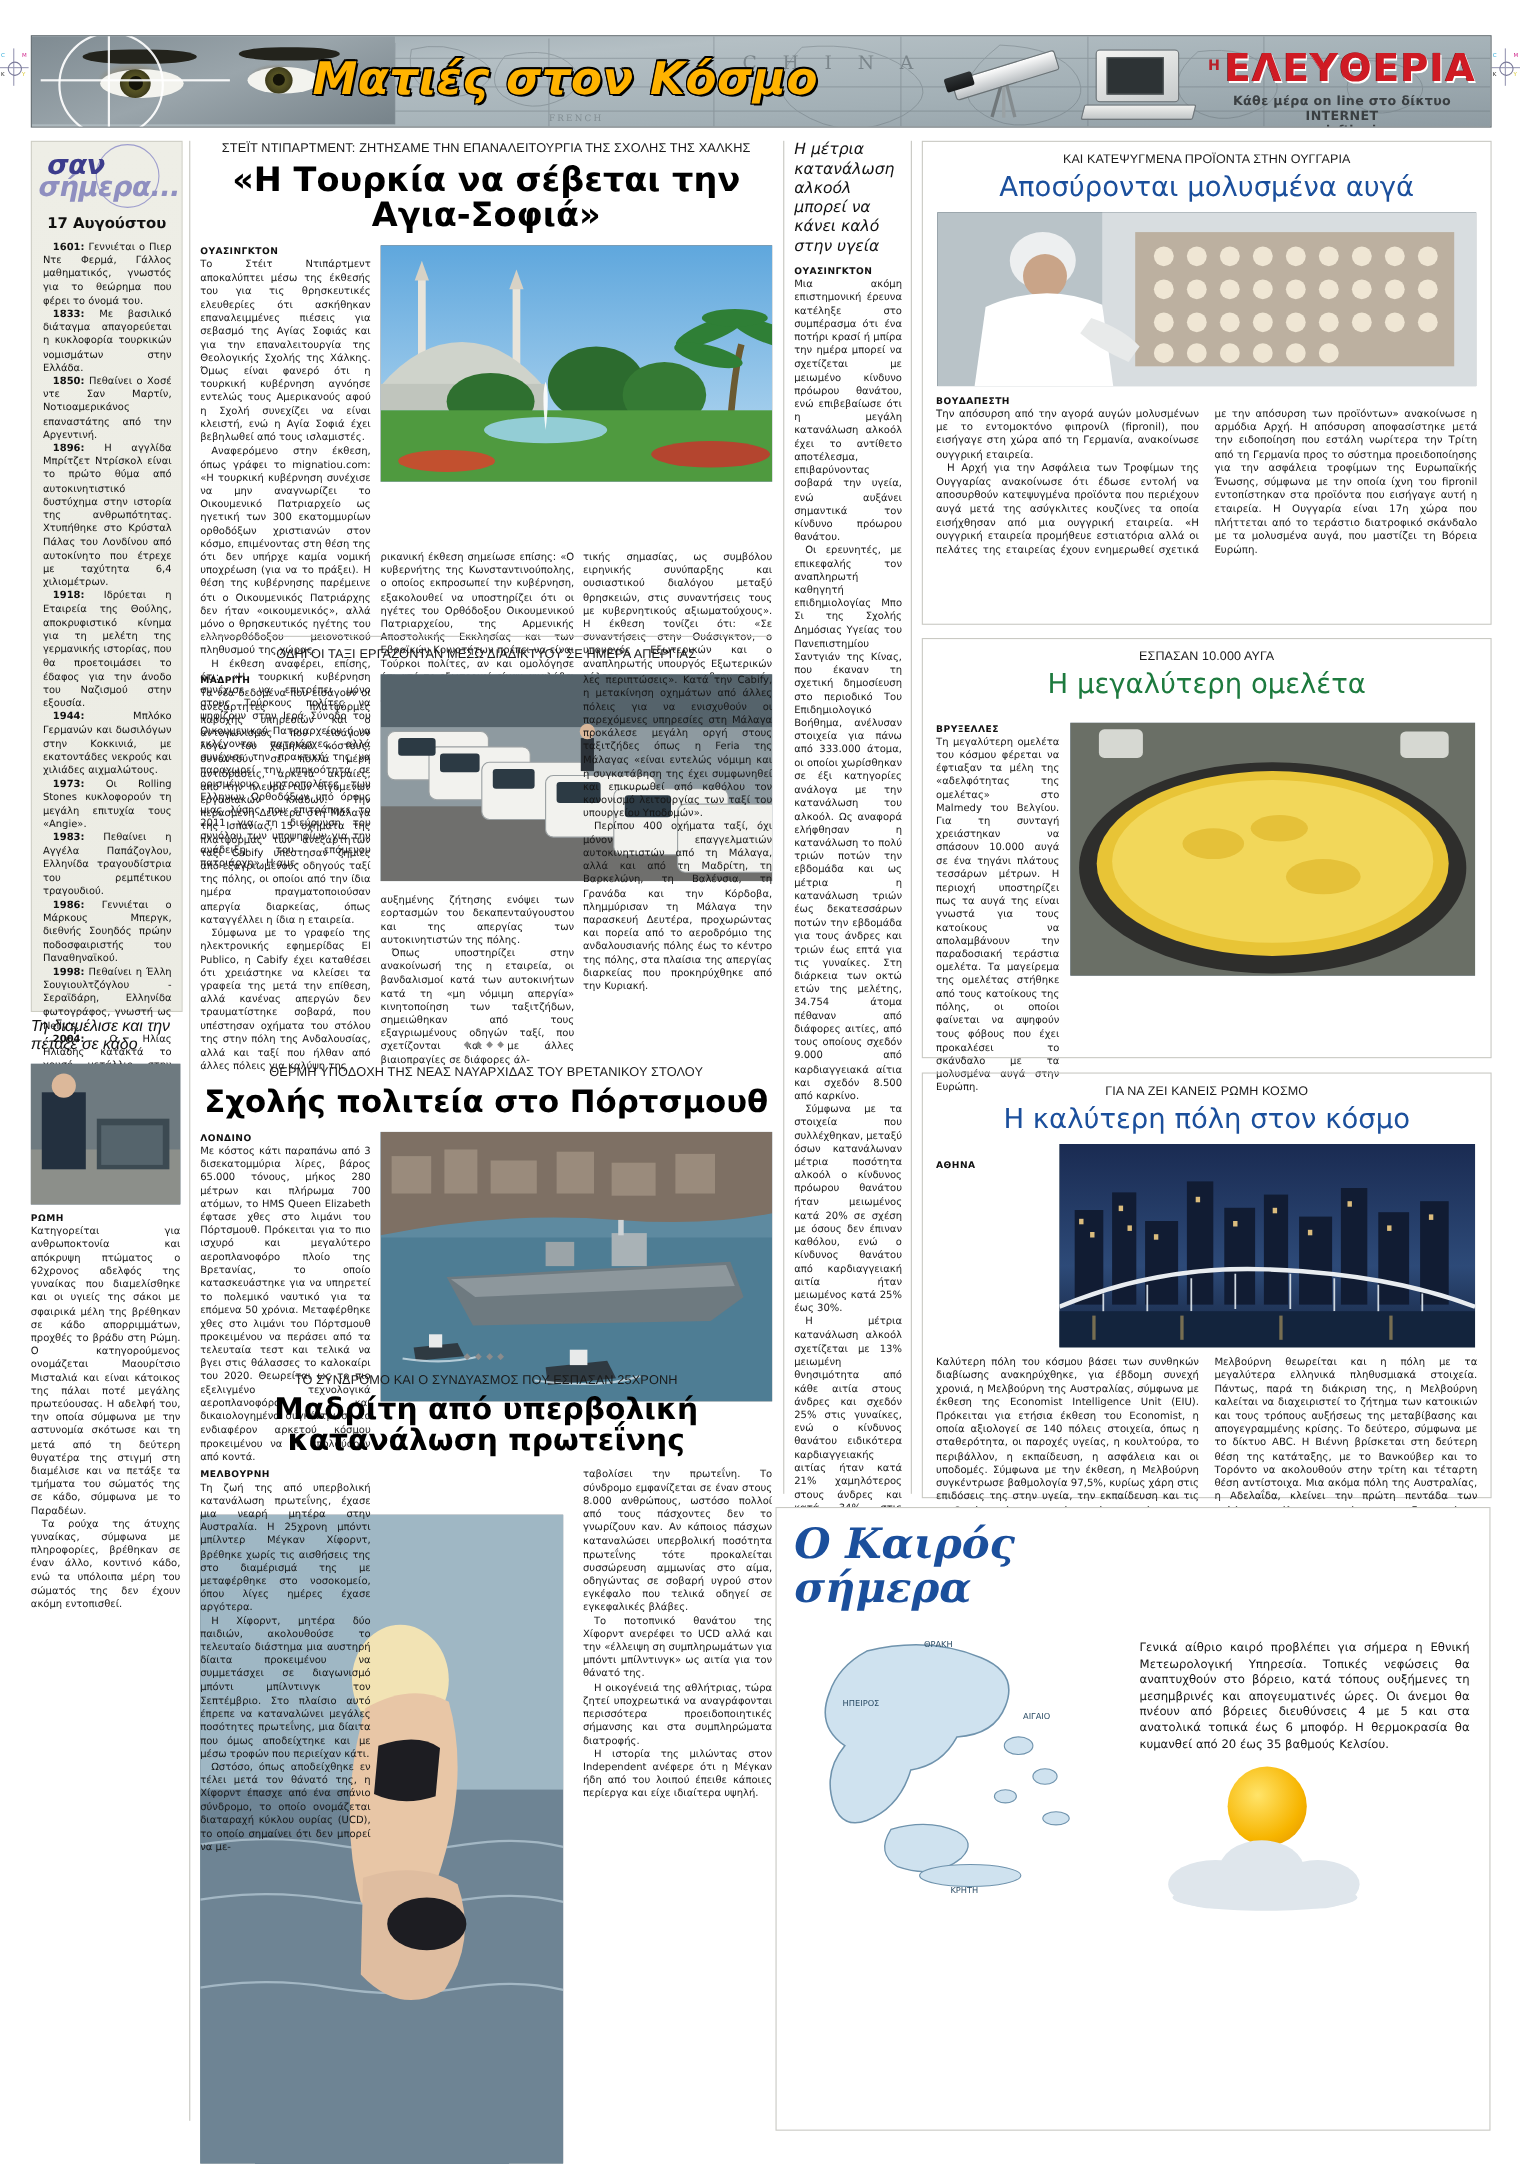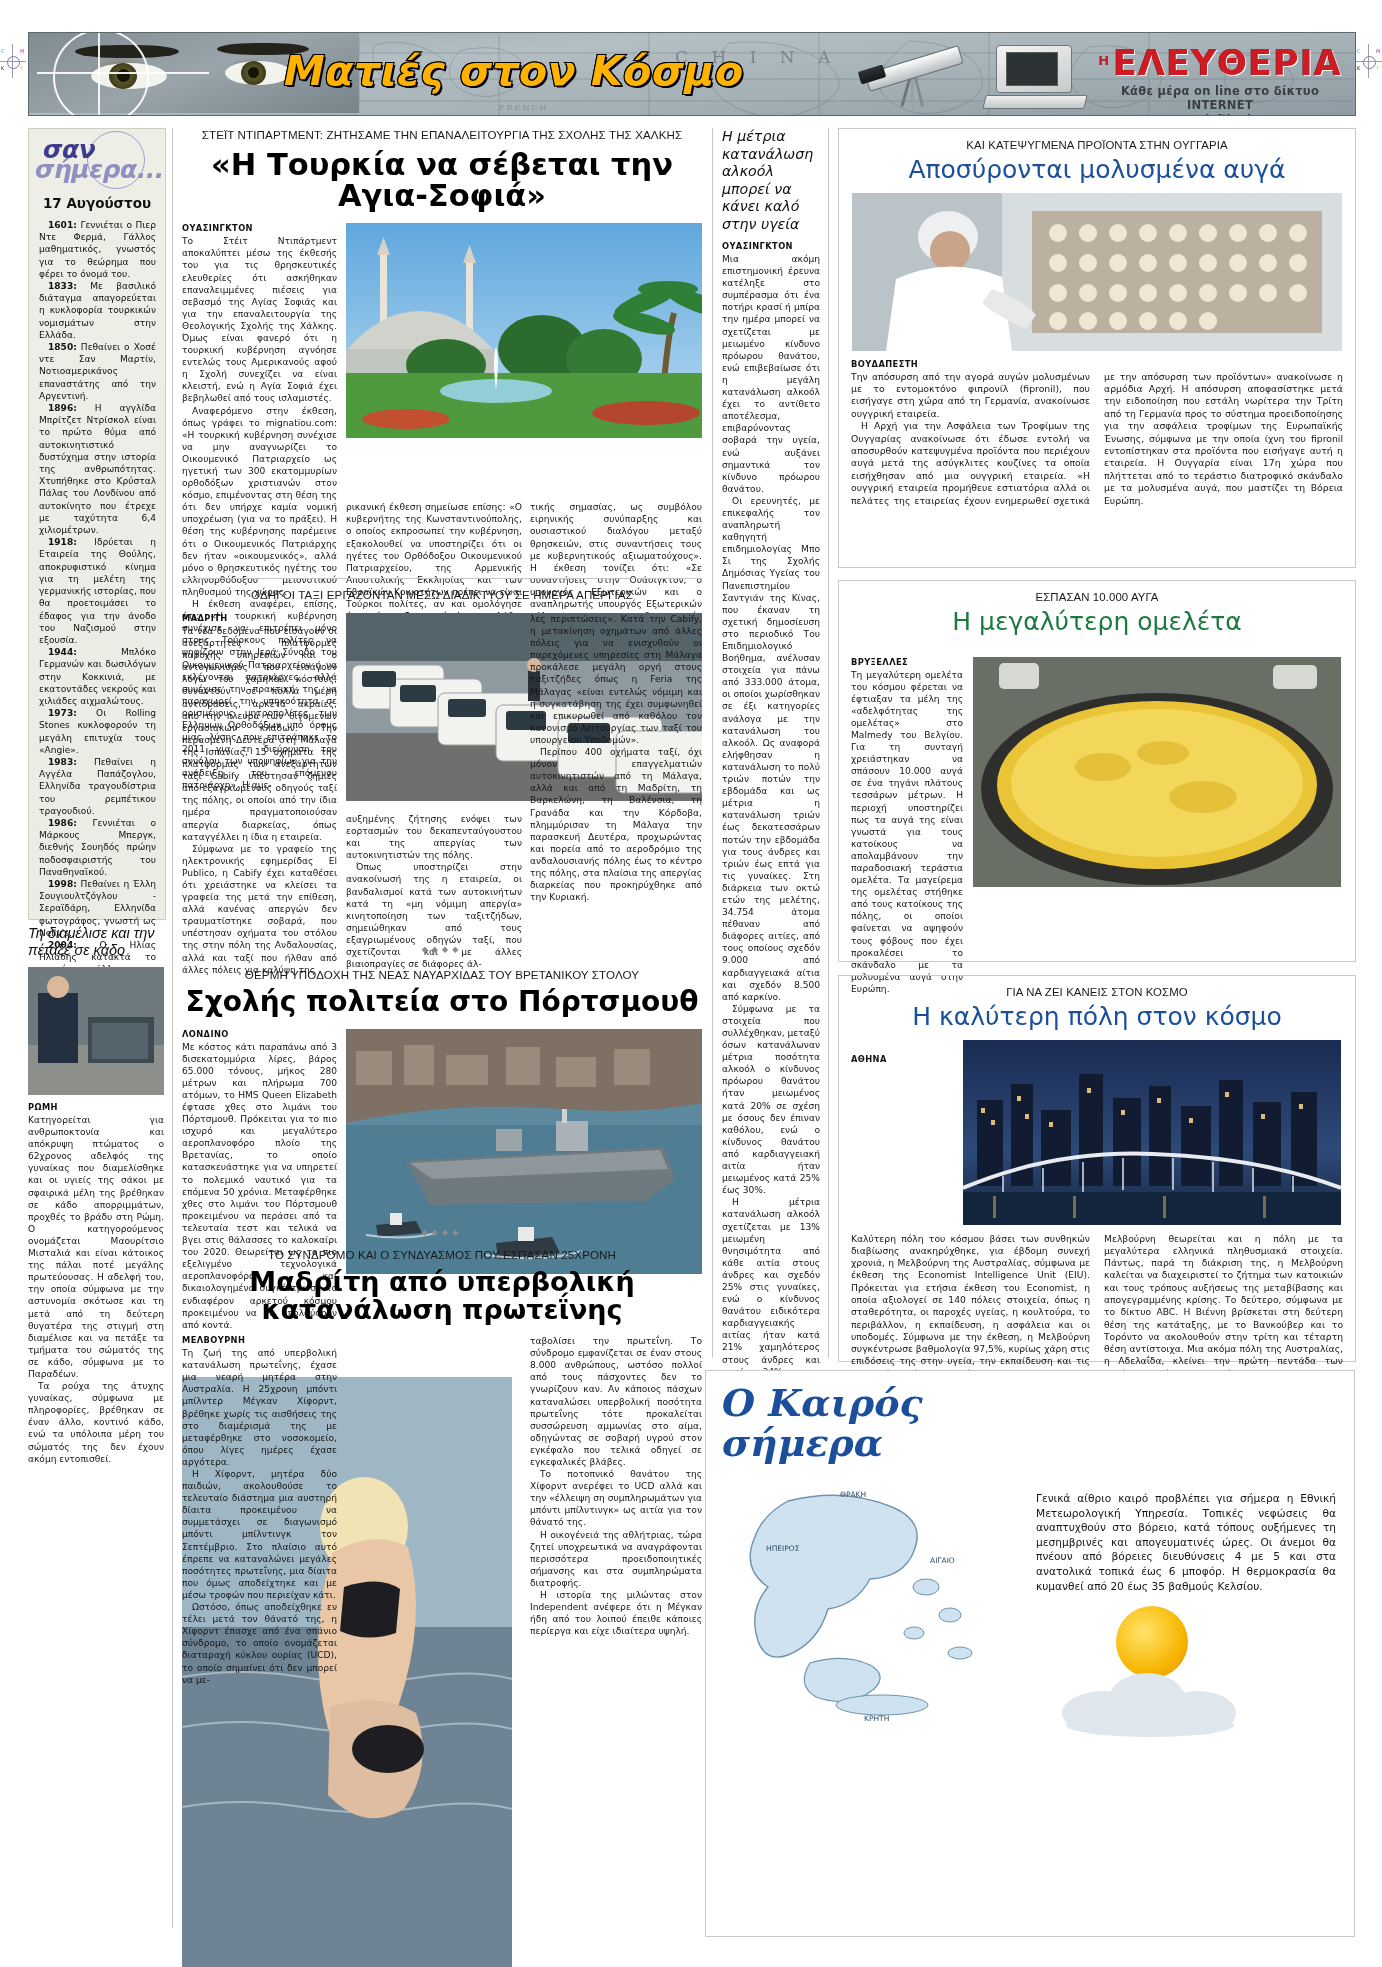--- a/index.html
+++ b/index.html
@@ -537,21 +537,21 @@
           <div class="col-text" id="omelette-body">
               <p class="first">Τη μεγαλύτερη ομελέτα του κόσμου φέρεται να έφτιαξαν τα μέλη της «αδελφότητας της ομελέτας» στο Malmedy του Βελγίου. Για τη συνταγή χρειάστηκαν να σπάσουν 10.000 αυγά σε ένα τηγάνι πλάτους τεσσάρων μέτρων. Η περιοχή υποστηρίζει πως τα αυγά της είναι γνωστά για τους κατοίκους να απολαμβάνουν την παραδοσιακή τεράστια ομελέτα. Τα μαγείρεμα της ομελέτας στήθηκε από τους κατοίκους της πόλης, οι οποίοι φαίνεται να αψηφούν τους φόβους που έχει προκαλέσει το σκάνδαλο με τα μολυσμένα αυγά στην Ευρώπη.</p>
             </div>
         </div>
       </div>
     </div>
   </div>
 
   <div class="panel" style="left:838px;top:975px;width:516px;height:385px;">
     <div style="padding:10px 12px 0;">
-      <div class="kicker" style="font-size:11.4px;">ΓΙΑ ΝΑ ΖΕΙ ΚΑΝΕΙΣ ΣΤΟΝ ΚΟΣΜΟ</div>
+      <div class="kicker" style="font-size:11.4px;">ΓΙΑ ΝΑ ΖΕΙ ΚΑΝΕΙΣ ΡΩΜΗ ΚΟΣΜΟ</div>
       <div class="headline sub-blue" style="font-size:25px;margin-top:6px;font-weight:normal;">Η καλύτερη πόλη στον κόσμο</div>
       <div class="photo" style="margin:10px 0 0 112px;width:378px;height:185px;">
         <svg viewBox="0 0 378 185" width="378" height="185" preserveAspectRatio="none">
           <defs>
             <linearGradient id="dusk" x1="0" y1="0" x2="0" y2="1">
               <stop offset="0" stop-color="#1a2b52"></stop>
                 <stop offset="0.6" stop-color="#2d4a78"></stop>
                 <stop offset="1" stop-color="#16243f"></stop>
             </linearGradient>
           </defs>

